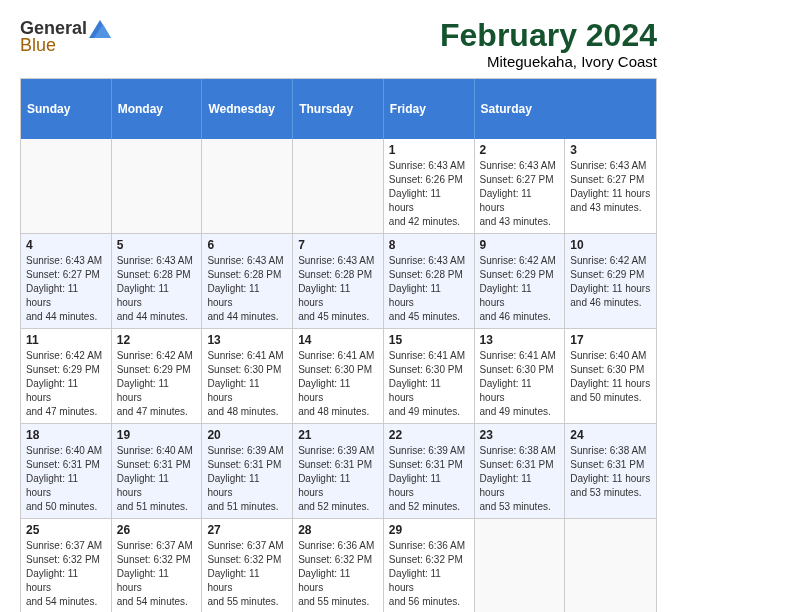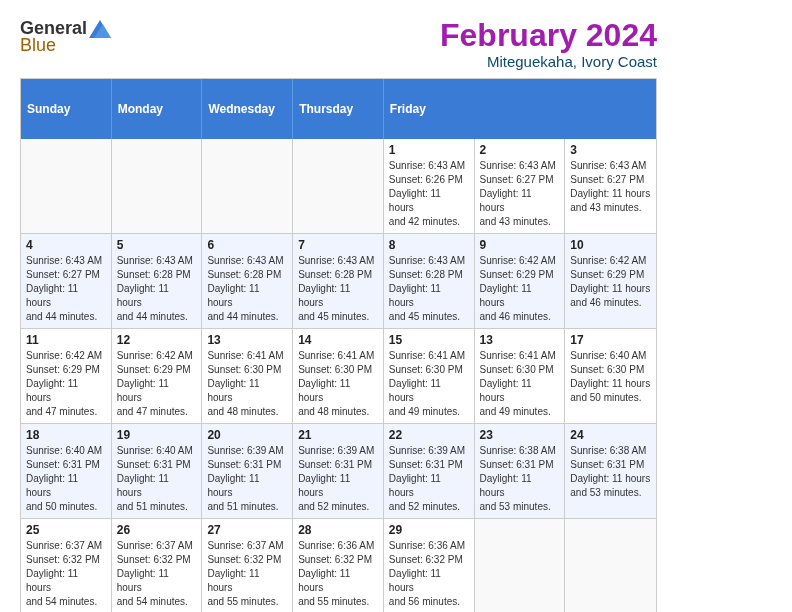--- a/index.html
+++ b/index.html
@@ -36,26 +36,26 @@
       width: 22px;
       height: 18px;
       margin-left: 2px;
     }
     .title-block {
       text-align: right;
     }
     .main-title {
       font-size: 32px;
       font-weight: bold;
-      color: #a21caf;
+      color: #14532d;
       line-height: 1.1;
     }
     .subtitle {
       font-size: 15px;
-      color: #0c4a6e;
+      color: #000000;
     }
     .calendar {
       flex: 1;
       display: flex;
       flex-direction: column;
       border: 1px solid #ccc;
     }
     .cal-header {
       display: grid;
       grid-template-columns: repeat(7, 1fr);
@@ -129,20 +129,21 @@
     </div>
   </div>
 
   <div class="calendar">
     <div class="cal-header">
     <div class="cal-header-cell">Sunday</div>
         <div class="cal-header-cell">Monday</div>
         <div class="cal-header-cell">Wednesday</div>
         <div class="cal-header-cell">Thursday</div>
         <div class="cal-header-cell">Friday</div>
+        <div class="cal-header-cell">Saturday</div>
       </div>
     <div class="cal-body">
     <div class="cal-row">
           <div class="cal-cell empty"></div>
           <div class="cal-cell empty"></div>
           <div class="cal-cell empty"></div>
           <div class="cal-cell empty"></div>
           <div class="cal-cell">
             <span class="day-num">1</span>
             <div class="day-info">Sunrise: 6:43 AM<br>Sunset: 6:26 PM<br>Daylight: 11 hours<br>and 42 minutes.</div>

